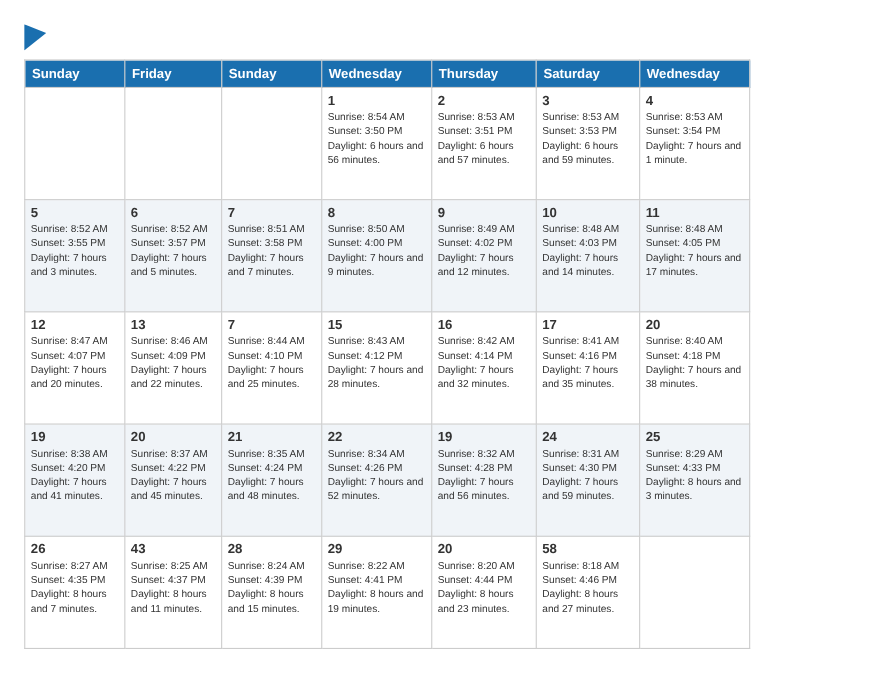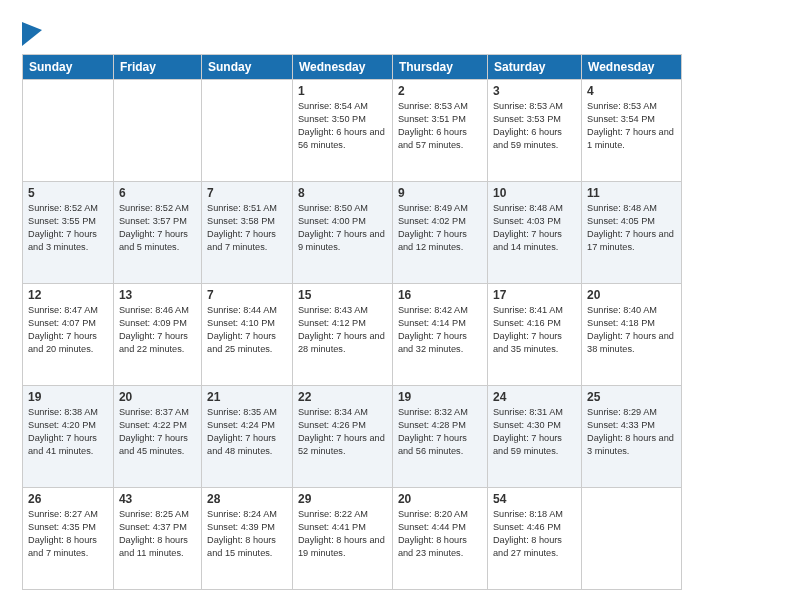--- a/index.html
+++ b/index.html
@@ -264,20 +264,20 @@
           </td>
           <td>
             <span class="day-num">29</span>
             <div class="day-info">Sunrise: 8:22 AM<br>Sunset: 4:41 PM<br>Daylight: 8 hours and 19 minutes.</div>
           </td>
           <td>
             <span class="day-num">20</span>
             <div class="day-info">Sunrise: 8:20 AM<br>Sunset: 4:44 PM<br>Daylight: 8 hours and 23 minutes.</div>
           </td>
           <td>
-            <span class="day-num">54</span>
+            <span class="day-num">58</span>
             <div class="day-info">Sunrise: 8:18 AM<br>Sunset: 4:46 PM<br>Daylight: 8 hours and 27 minutes.</div>
           </td>
           <td class="empty-cell"></td>
         </tr>
       </tbody>
   </table>
 </div>
 
 </body></html>

